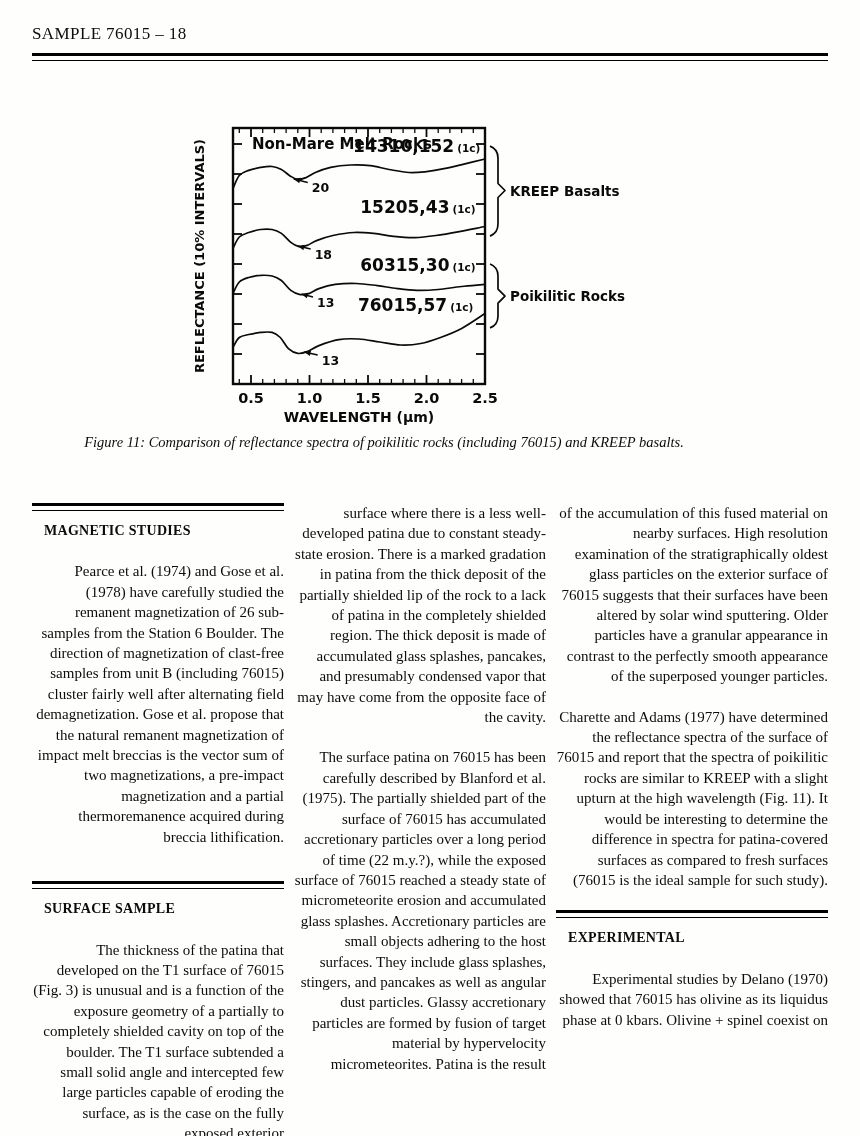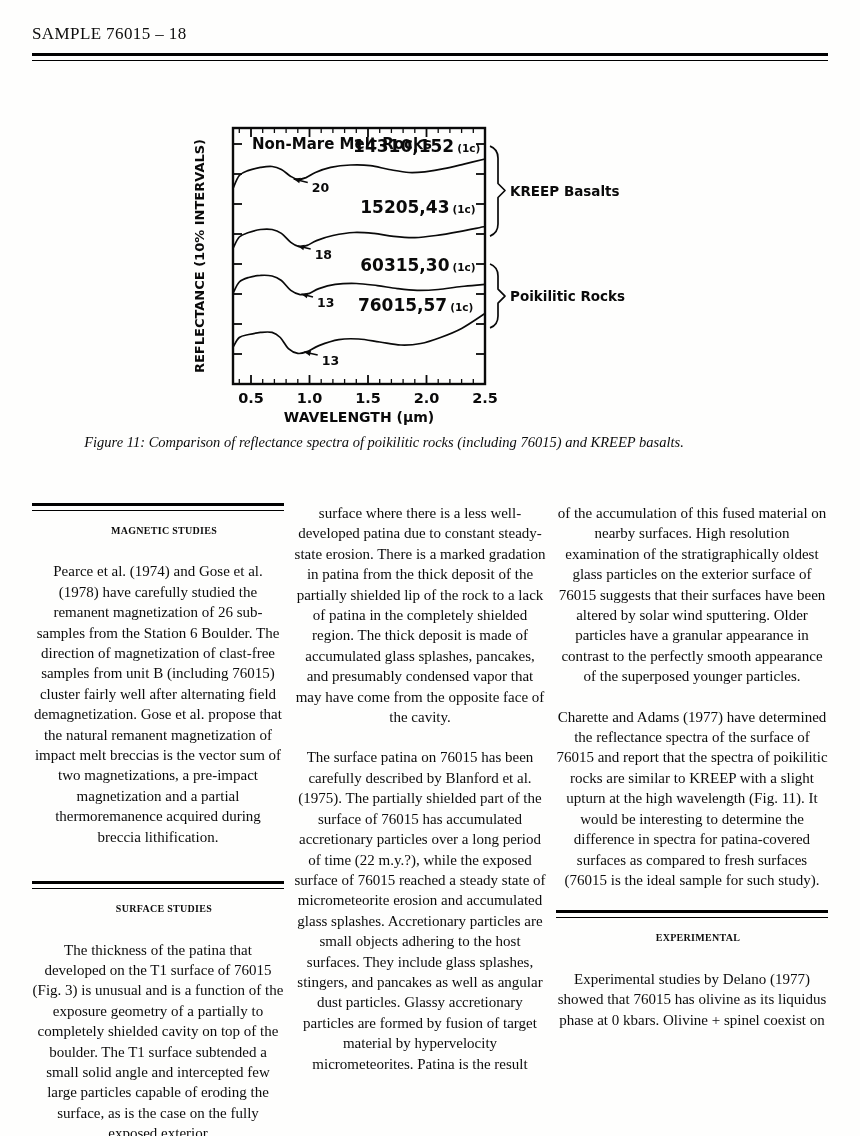--- a/index.html
+++ b/index.html
@@ -10,24 +10,24 @@
   }
   .page-header{position:absolute;left:32px;top:24px;width:796px;}
   .page-title{font-size:17px;letter-spacing:.4px;font-weight:normal;}
   .header-rule{margin-top:9px;height:4px;border-top:3.5px solid #000;border-bottom:1.5px solid #000;}
   .figure-wrap{position:absolute;left:190px;top:121px;width:480px;height:308px;}
   .figure-caption{position:absolute;left:0;top:432px;width:768px;text-align:center;
     font-style:italic;font-size:14.5px;line-height:20px;}
   .cols{position:absolute;left:32px;top:503px;width:796px;display:flex;gap:10px;}
   .col{width:252px;font-size:15px;line-height:20.4px;}
   .col.col3{width:272px;}
-  .col p{margin:0 0 20px 0;text-align:center;}
+  .col p{margin:0 0 20px 0;text-align:right;}
   .hrule{height:4px;border-top:3px solid #000;border-bottom:1.3px solid #000;margin:0 0 10px 0;}
-  .sect-heading{font-size:10px;font-weight:bold;letter-spacing:.3px;margin:0 0 20px 12px;
-    font-family:"Liberation Serif", serif;text-align:center;}
+  .sect-heading{font-size:14px;font-weight:bold;letter-spacing:.3px;margin:0 0 20px 12px;
+    font-family:"Liberation Serif", serif;}
   .spacer{height:14px;}
   svg text{font-family:"DejaVu Sans", sans-serif;}
 </style>
 </head>
 <body>
 
 <div class="page-header">
   <div class="page-title">SAMPLE 76015 – 18</div>
   <div class="header-rule"></div>
 </div>
@@ -134,27 +134,27 @@
   <div>Figure 11:  Comparison of reflectance spectra of poikilitic rocks (including 76015) and KREEP basalts.</div>
 </div>
 
 <div class="cols">
   <div class="col">
     <div class="hrule"></div>
     <div class="sect-heading">MAGNETIC STUDIES</div>
     <p>Pearce et al. (1974) and Gose et al. (1978) have carefully studied the remanent magnetization of 26 sub-samples from the Station 6 Boulder.  The direction of magnetization of clast-free samples from unit B (including 76015) cluster fairly well after alternating field demagnetization.  Gose et al. propose that the natural remanent magnetization of impact melt breccias is the vector sum of two magnetizations, a pre-impact magnetization and a partial thermoremanence acquired during breccia lithification.</p>
     <div class="spacer"></div>
     <div class="hrule"></div>
-    <div class="sect-heading">SURFACE STUDIES</div>
+    <div class="sect-heading">SURFACE SAMPLE</div>
     <p>The thickness of the patina that developed on the T1 surface of 76015 (Fig. 3) is unusual and is a function of the exposure geometry of a partially to completely shielded cavity on top of the boulder.  The T1 surface subtended a small solid angle and intercepted few large particles capable of eroding the surface, as is the case on the fully exposed exterior</p>
   </div>
   <div class="col">
     <p>surface where there is a less well-developed patina due to constant steady-state erosion.  There is a marked gradation in patina from the thick deposit of the partially shielded lip of the rock to a lack of patina in the completely shielded region.  The thick deposit is made of accumulated glass splashes, pancakes, and presumably condensed vapor that may have come from the opposite face of the cavity.</p>
     <p>The surface patina on 76015 has been carefully described by Blanford et al. (1975).  The partially shielded part of the surface of 76015 has accumulated accretionary particles over a long period of time (22 m.y.?), while the exposed surface of 76015 reached a steady state of micrometeorite erosion and accumulated glass splashes.  Accretionary particles are small objects adhering to the host surfaces.  They include glass splashes, stingers, and pancakes as well as angular dust particles.  Glassy accretionary particles are formed by fusion of target material by hypervelocity micrometeorites.  Patina is the result</p>
   </div>
   <div class="col col3">
     <p>of the accumulation of this fused material on nearby surfaces.  High resolution examination of the stratigraphically oldest glass particles on the exterior surface of 76015 suggests that their surfaces have been altered by solar wind sputtering.  Older particles have a granular appearance in contrast to the perfectly smooth appearance of the superposed younger particles.</p>
     <p>Charette and Adams (1977) have determined the reflectance spectra of the surface of 76015 and report that the spectra of poikilitic rocks are similar to KREEP with a slight upturn at the high wavelength (Fig. 11).  It would be interesting to determine the difference in spectra for patina-covered surfaces as compared to fresh surfaces (76015 is the ideal sample for such study).</p>
     <div class="hrule"></div>
     <div class="sect-heading">EXPERIMENTAL</div>
-    <p>Experimental studies by Delano (1977) showed that 76015 has olivine as its liquidus phase at 0 kbars.  Olivine + spinel coexist on</p>
+    <p>Experimental studies by Delano (1970) showed that 76015 has olivine as its liquidus phase at 0 kbars.  Olivine + spinel coexist on</p>
   </div>
 </div>
 
 </body></html>

